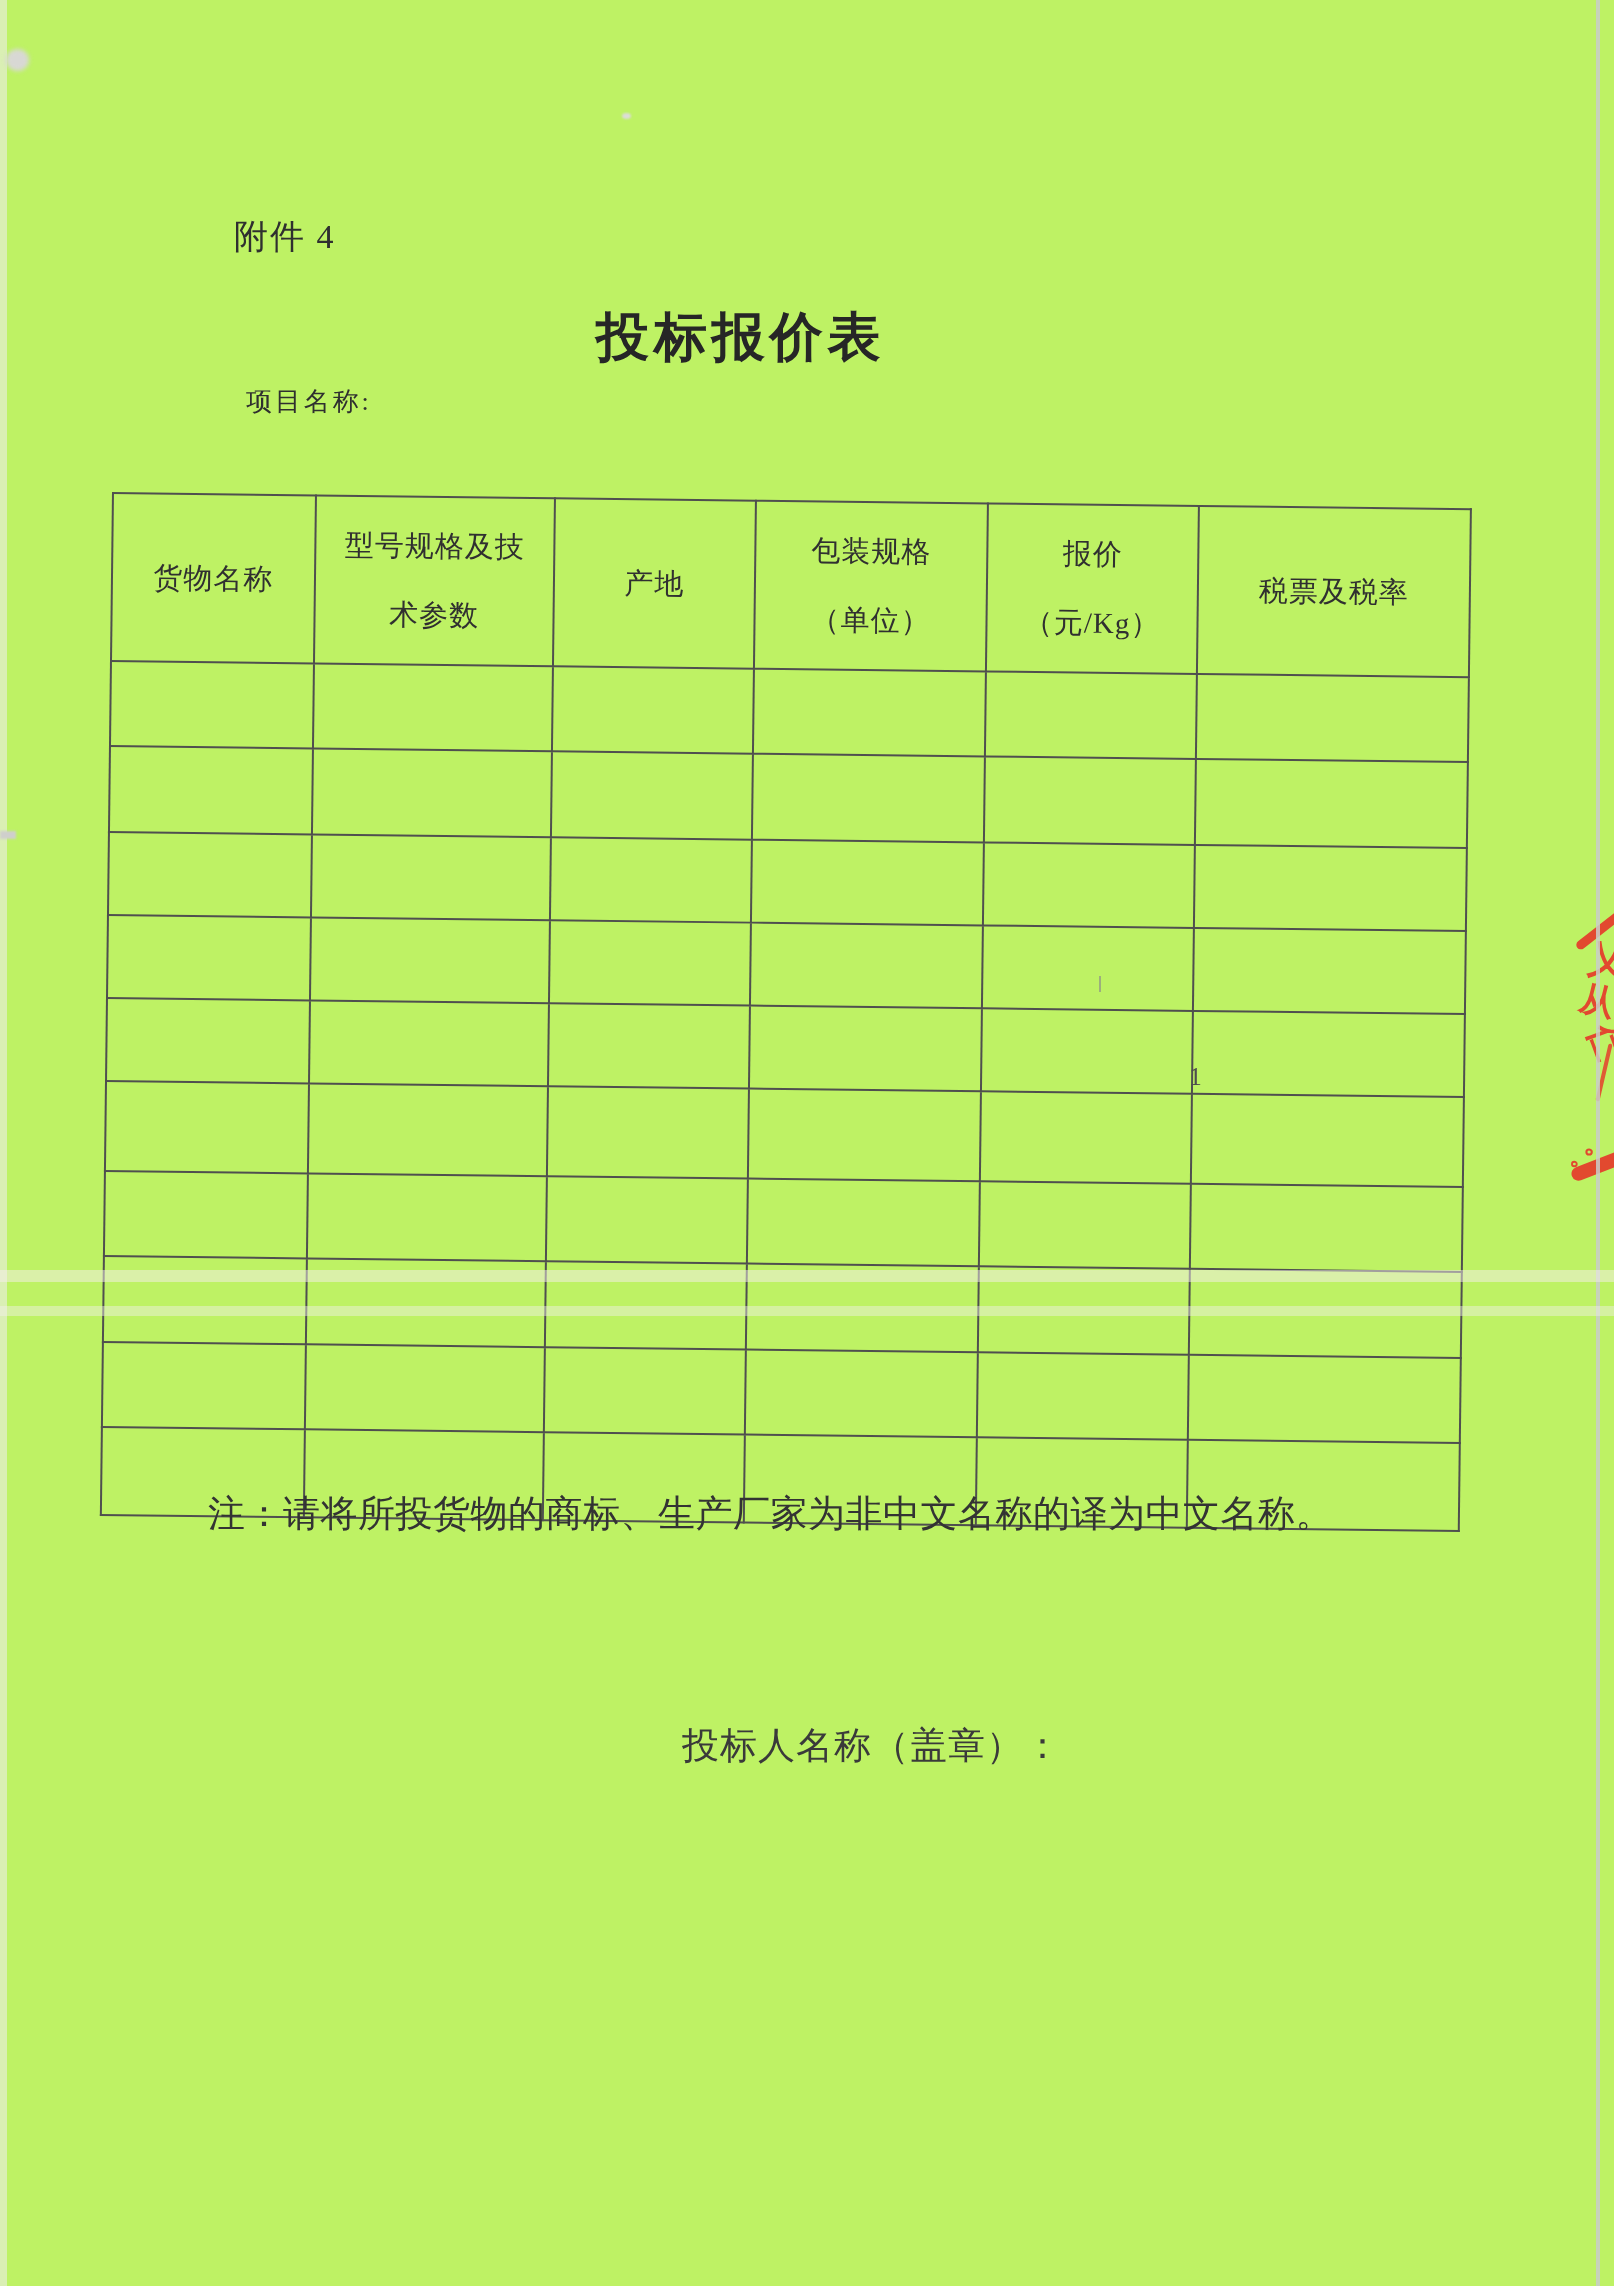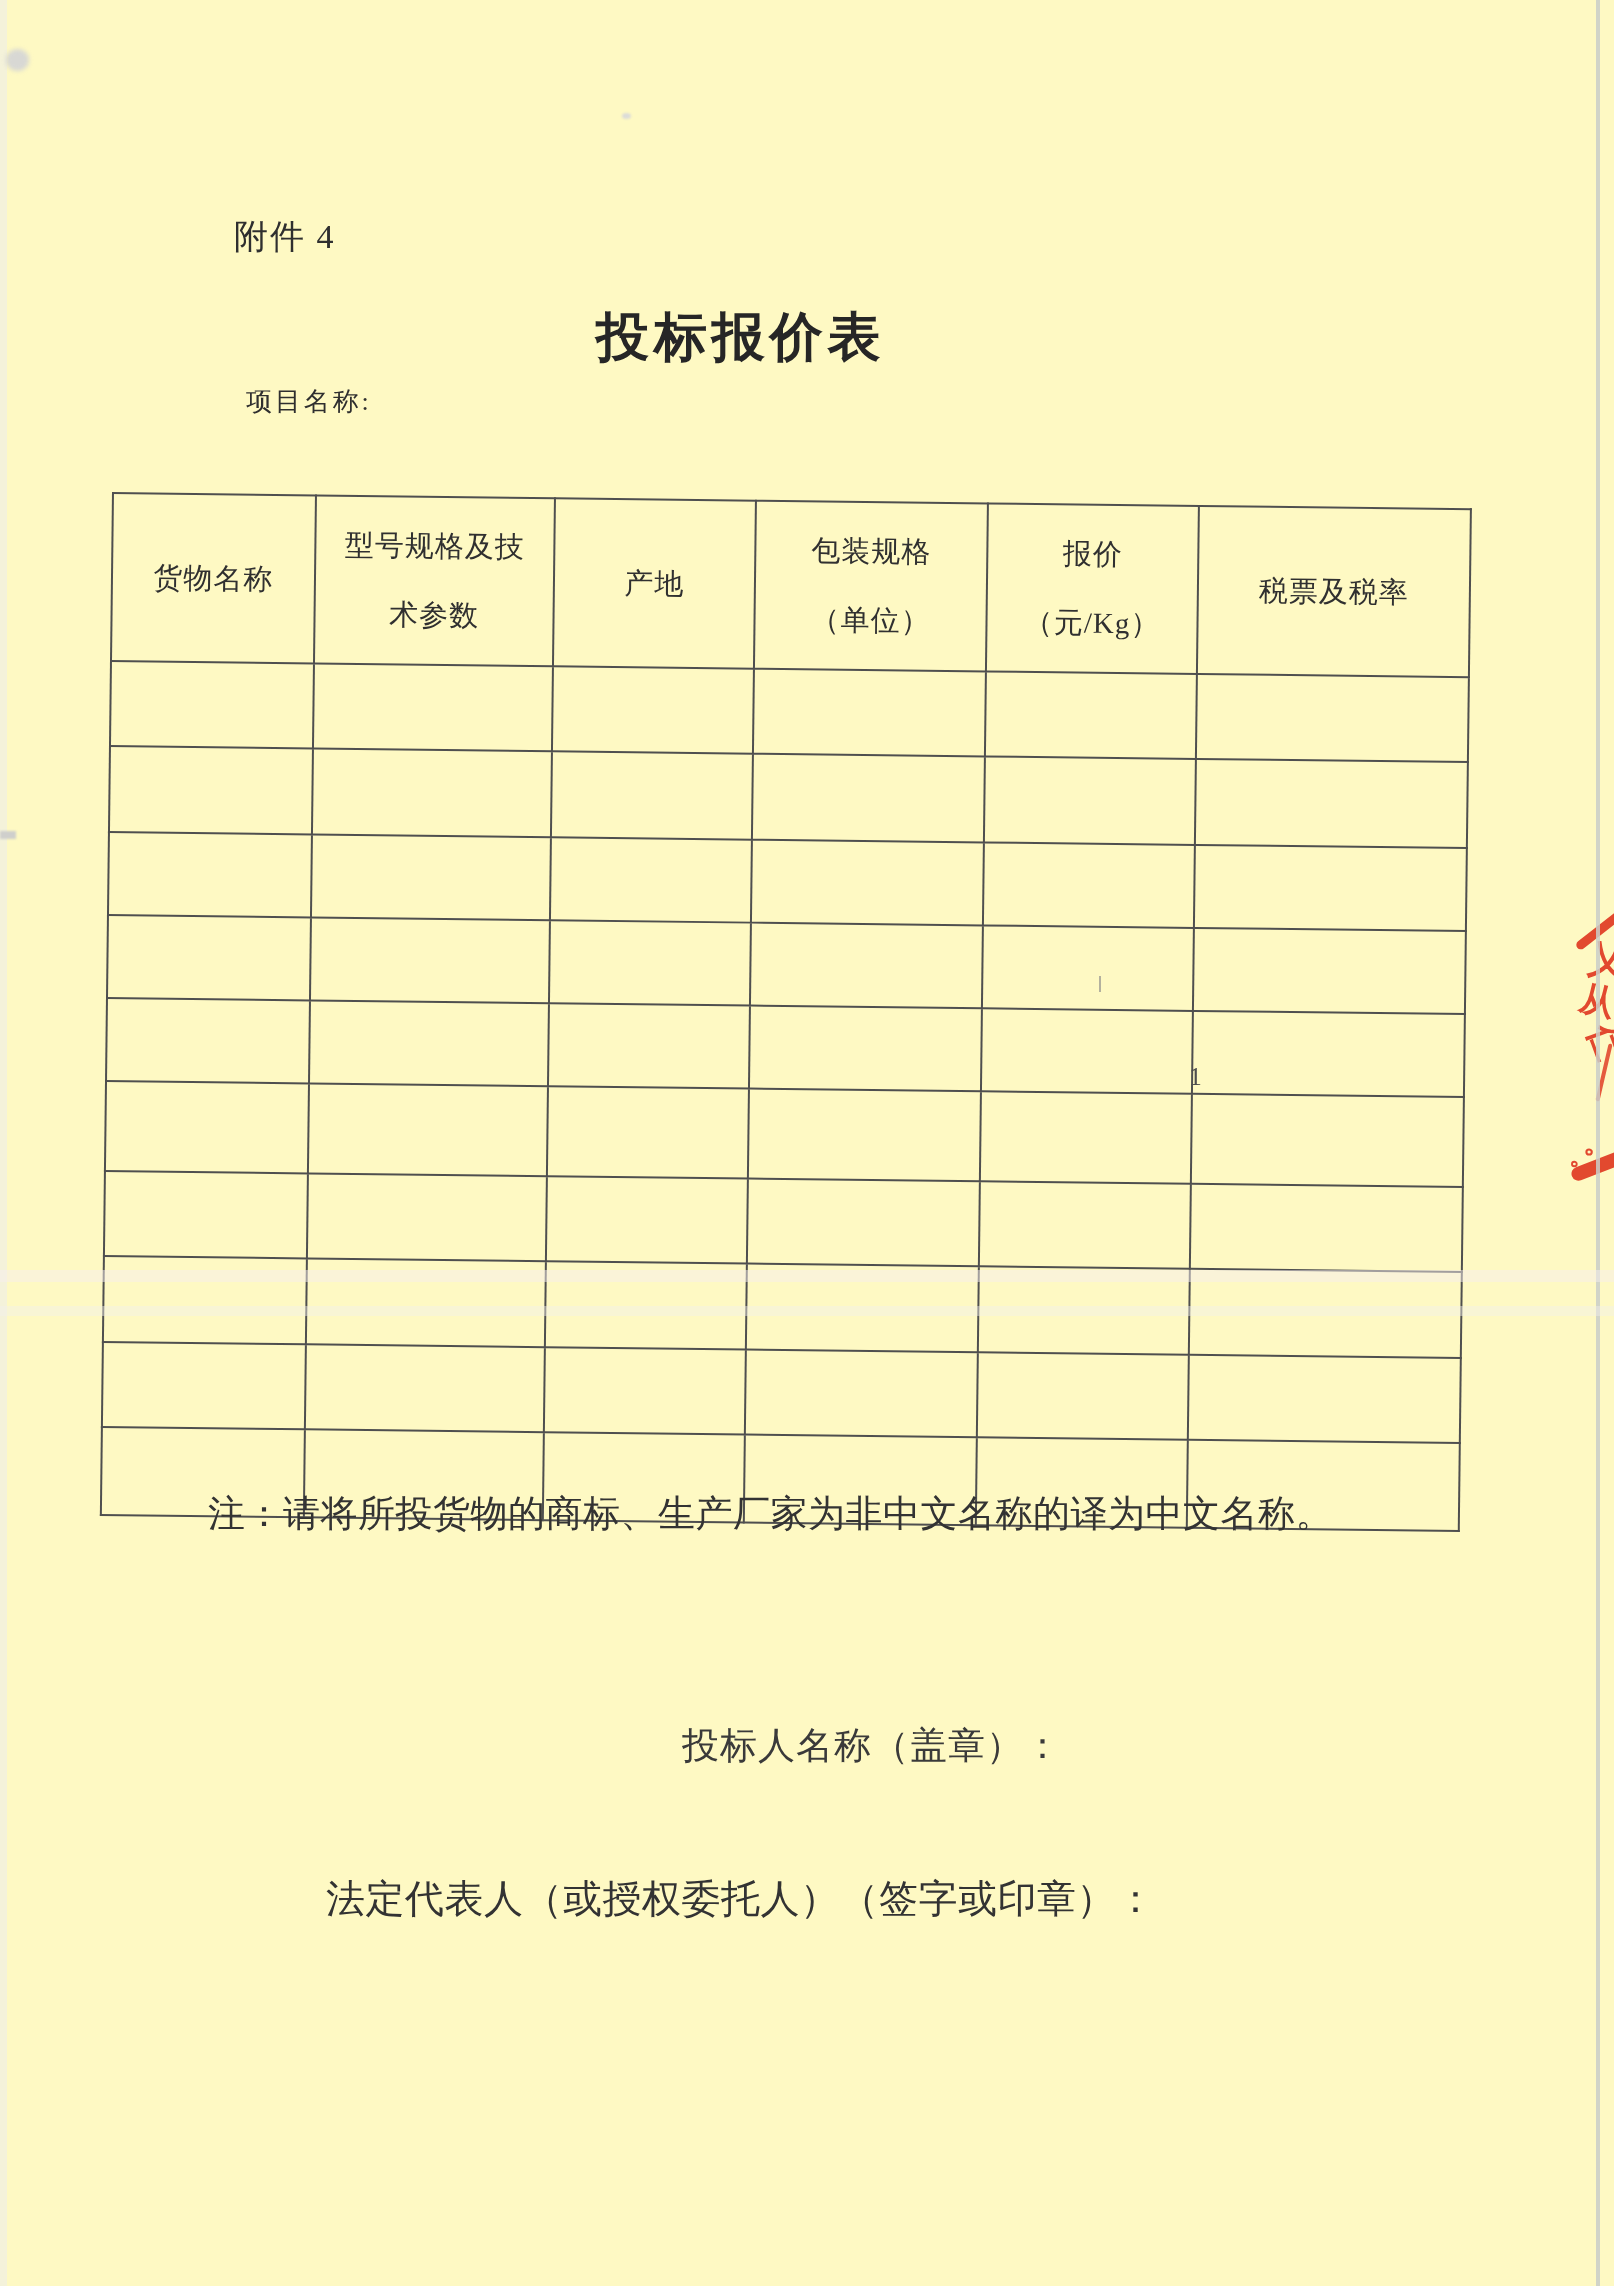--- a/index.html
+++ b/index.html
@@ -1,18 +1,18 @@
 <!DOCTYPE html>
 <html><head>
 <meta charset="utf-8">
 <style>
   html,body { margin:0; padding:0; background:#e8e8e8; }
   .page {
     position:relative; width:1614px; height:2287px;
-    background:#fef9c3; overflow:hidden; margin:0 auto;
+    background:#bef264; overflow:hidden; margin:0 auto;
     font-family:"Liberation Serif","DejaVu Serif",serif;
     color:#2f2f2f;
   }
   .txt { position:absolute; white-space:nowrap; }
   .attachment   { left:234px; top:214px;  font-size:34px; letter-spacing:2px; }
   .doc-title    { left:596px; top:302px;  font-size:53px; font-weight:600; letter-spacing:4.9px; color:#262626; }
   .project      { left:246px; top:384px;  font-size:26px; letter-spacing:2.9px; }
   .note         { left:208px; top:1489px; font-size:37px; letter-spacing:0.5px; color:#333; }
   .bidder-line  { left:682px; top:1721px; font-size:37px; letter-spacing:1px; color:#3a3a3a;text-align:right; }
   .legal-line   { left:326px; top:1872px; font-size:39px; letter-spacing:0.5px; color:#333; }
@@ -183,21 +183,20 @@
           <td></td>
         </tr>
       </tbody>
   </table>
 
   <div class="stray-one">1</div>
   <div class="stray-dash"></div>
 
   <div class="txt note">注：请将所投货物的商标、生产厂家为非中文名称的译为中文名称。</div>
   <div class="txt bidder-line">投标人名称（盖章）：</div>
-  <div class="txt legal-line">法定代表人（或授权委托人）（签字或印章）：</div>
 
   <div class="rm-slash-top"></div>
   <div class="red-glyph rm-x">乂</div>
   <div class="red-glyph rm-squiggle">从</div>
   <div class="red-glyph rm-hook">仁</div>
   <div class="rm-tail"></div>
   <div class="red-glyph rm-circle-a">。</div>
   <div class="red-glyph rm-circle-b">。</div>
   <div class="rm-slash-bottom"></div>
 

